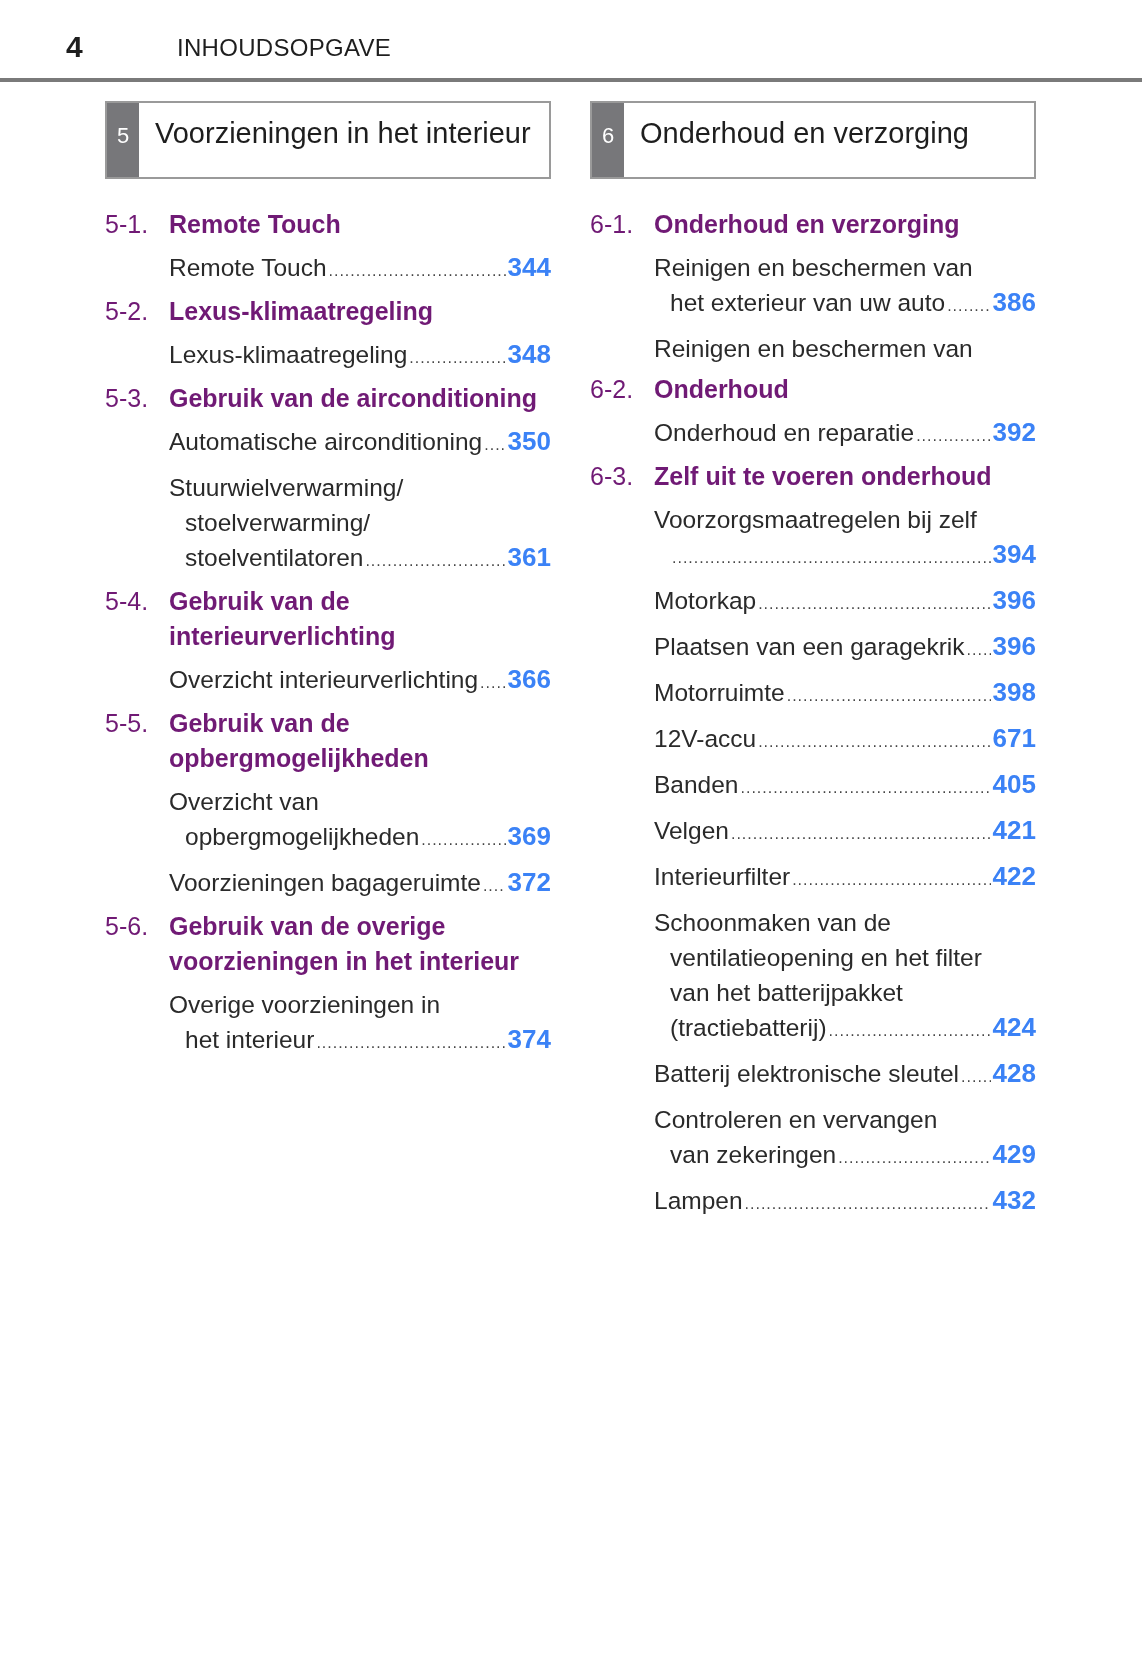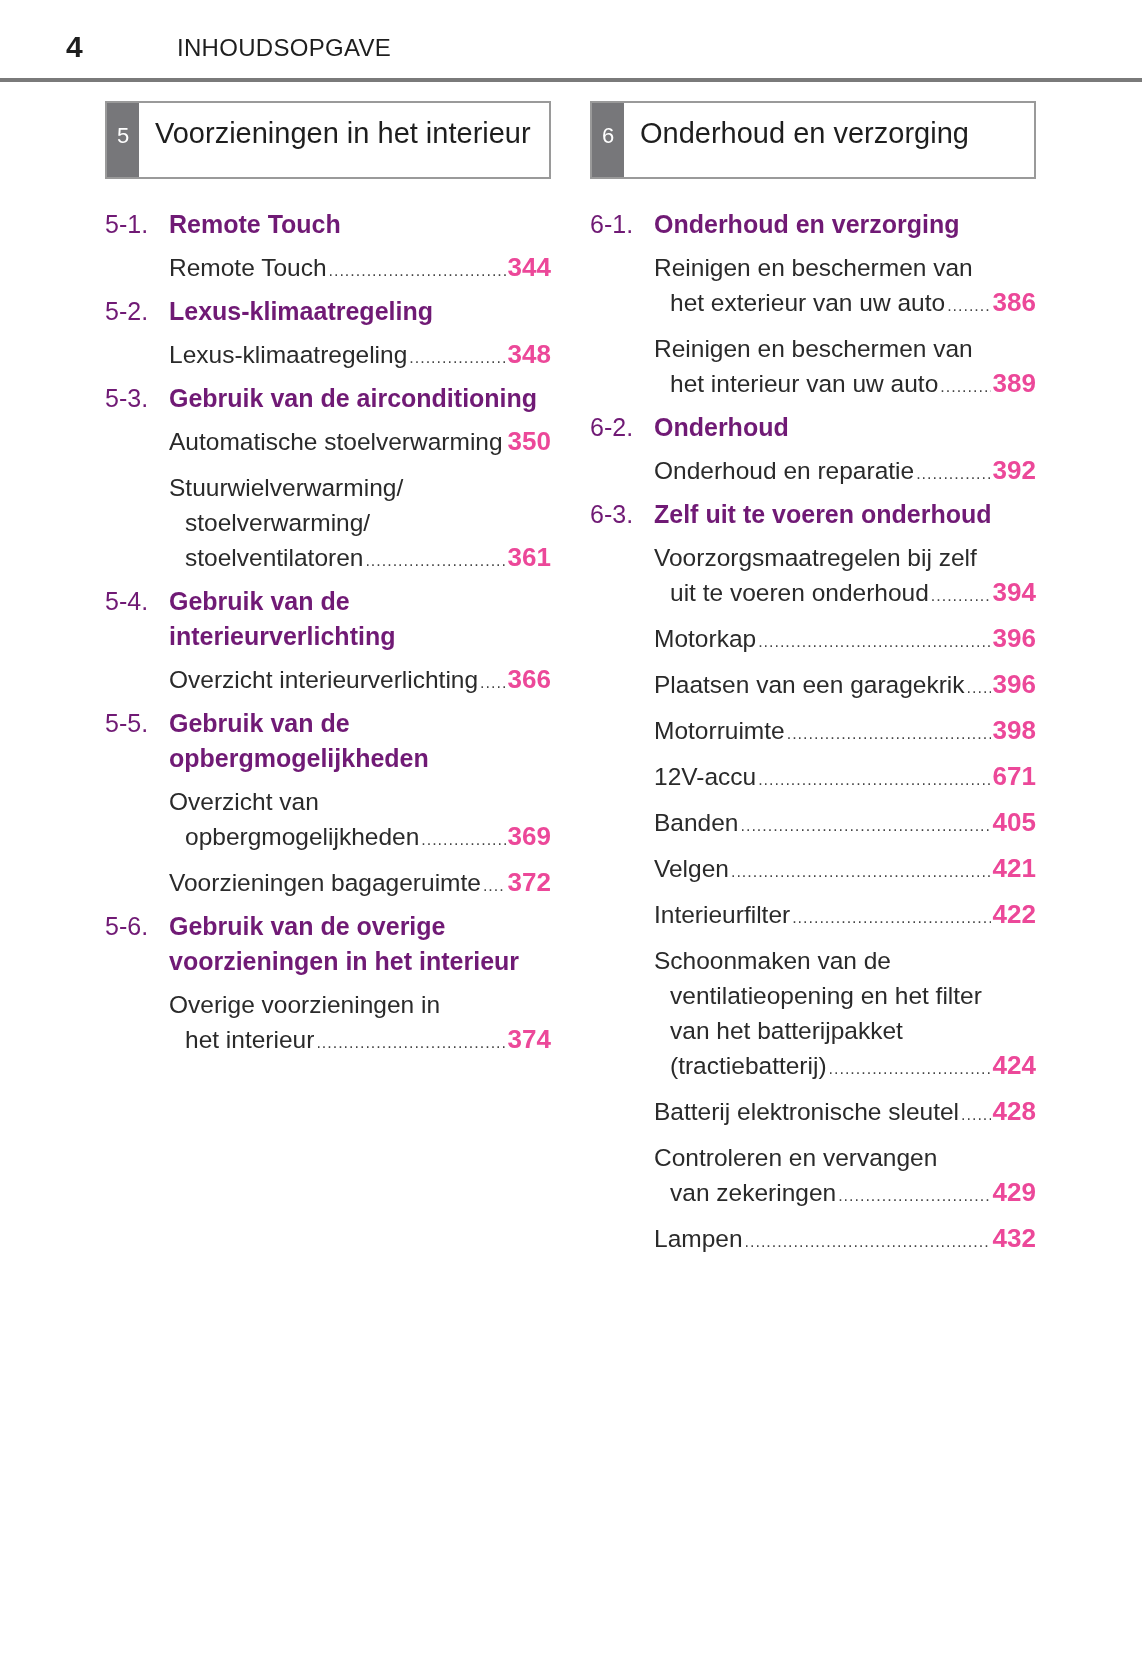--- a/index.html
+++ b/index.html
@@ -22,21 +22,21 @@
   .section { position:relative; margin-bottom:6px; }
   .section-head { display:flex; font-size:25px; font-weight:bold; color:#701a75; line-height:35px; }
   .section-num { width:64px; flex:none; font-weight:normal; }
   .section-title { flex:1; }
   .entry { margin-left:64px; font-size:24.5px; line-height:35px; margin-top:8px; color:#2a2a2a; }
   .entry-line { display:flex; align-items:baseline; }
   .entry-cont { padding-left:16px; }
   .entry-text { white-space:nowrap; }
   .dots { flex:1; overflow:hidden; white-space:nowrap; color:#444; font-size:16px; letter-spacing:1px; margin:0 2px; }
   .dots::after { content:"..................................................................................................................................................."; }
-  .page-ref { color:#ec4899; font-weight:bold; font-size:26px; flex:none; }
+  .page-ref { color:#3b82f6; font-weight:bold; font-size:26px; flex:none; }
 </style>
 </head>
 <body>
 
 <div class="page-header">
   <div class="page-number">4</div>
   <div class="header-title">INHOUDSOPGAVE</div>
   <div class="header-rule"></div>
 </div>
 
@@ -77,21 +77,21 @@
     </div>
     <div class="section">
       <div class="section-head">
         <span class="section-num">5-3.</span>
         <span class="section-title">
           <div>Gebruik van de airconditioning</div>
         </span>
       </div>
       <div class="entry">
         <div class="entry-line">
-          <span class="entry-text">Automatische stoelverwarming</span>
+          <span class="entry-text">Automatische airconditioning</span>
           <span class="dots"></span>
           <span class="page-ref">350</span>
         </div>
       </div>
       <div class="entry">
         <div class="entry-line">
           <span class="entry-text">Stuurwielverwarming/</span>
         </div>
         <div class="entry-line entry-cont">
           <span class="entry-text">stoelverwarming/</span>
@@ -184,25 +184,20 @@
         <div class="entry-line entry-cont">
           <span class="entry-text">het exterieur van uw auto</span>
           <span class="dots"></span>
           <span class="page-ref">386</span>
         </div>
       </div>
       <div class="entry">
         <div class="entry-line">
           <span class="entry-text">Reinigen en beschermen van</span>
         </div>
-        <div class="entry-line entry-cont">
-          <span class="entry-text">het interieur van uw auto</span>
-          <span class="dots"></span>
-          <span class="page-ref">389</span>
-        </div>
       </div>
     </div>
     <div class="section">
       <div class="section-head">
         <span class="section-num">6-2.</span>
         <span class="section-title">
           <div>Onderhoud</div>
         </span>
       </div>
       <div class="entry">
@@ -218,21 +213,20 @@
         <span class="section-num">6-3.</span>
         <span class="section-title">
           <div>Zelf uit te voeren onderhoud</div>
         </span>
       </div>
       <div class="entry">
         <div class="entry-line">
           <span class="entry-text">Voorzorgsmaatregelen bij zelf</span>
         </div>
         <div class="entry-line entry-cont">
-          <span class="entry-text">uit te voeren onderhoud</span>
           <span class="dots"></span>
           <span class="page-ref">394</span>
         </div>
       </div>
       <div class="entry">
         <div class="entry-line">
           <span class="entry-text">Motorkap</span>
           <span class="dots"></span>
           <span class="page-ref">396</span>
         </div>

